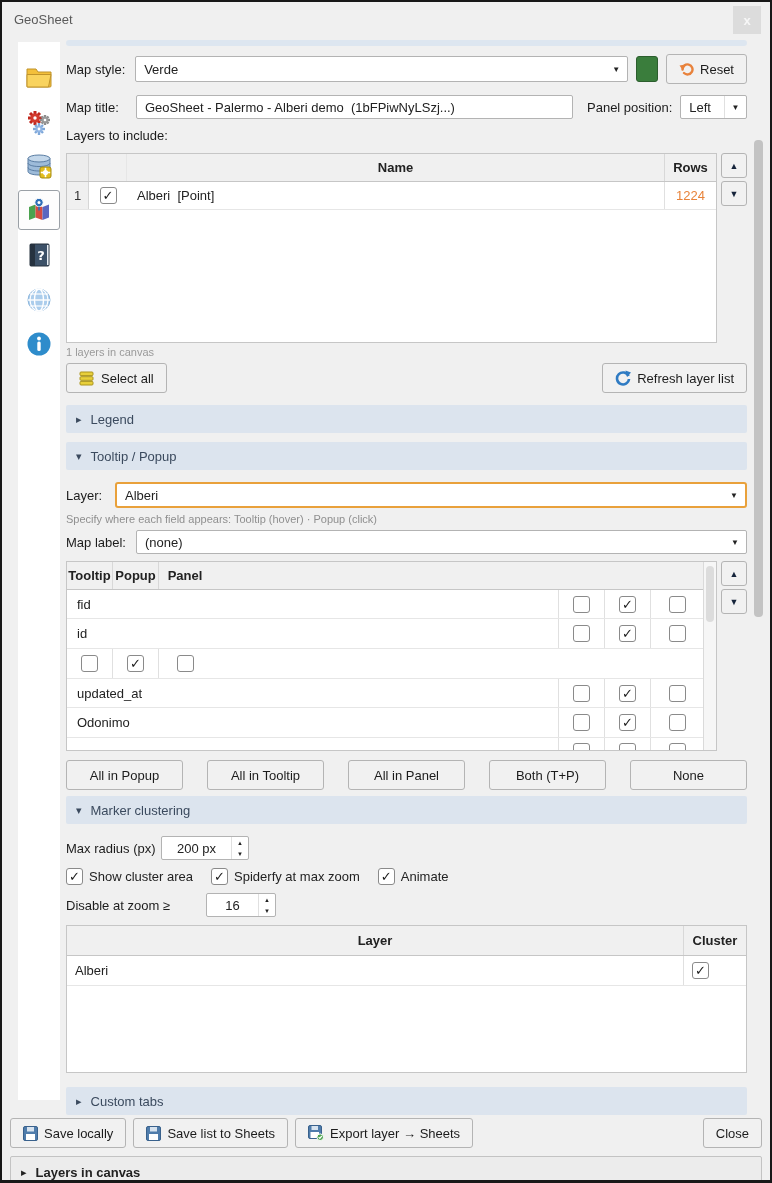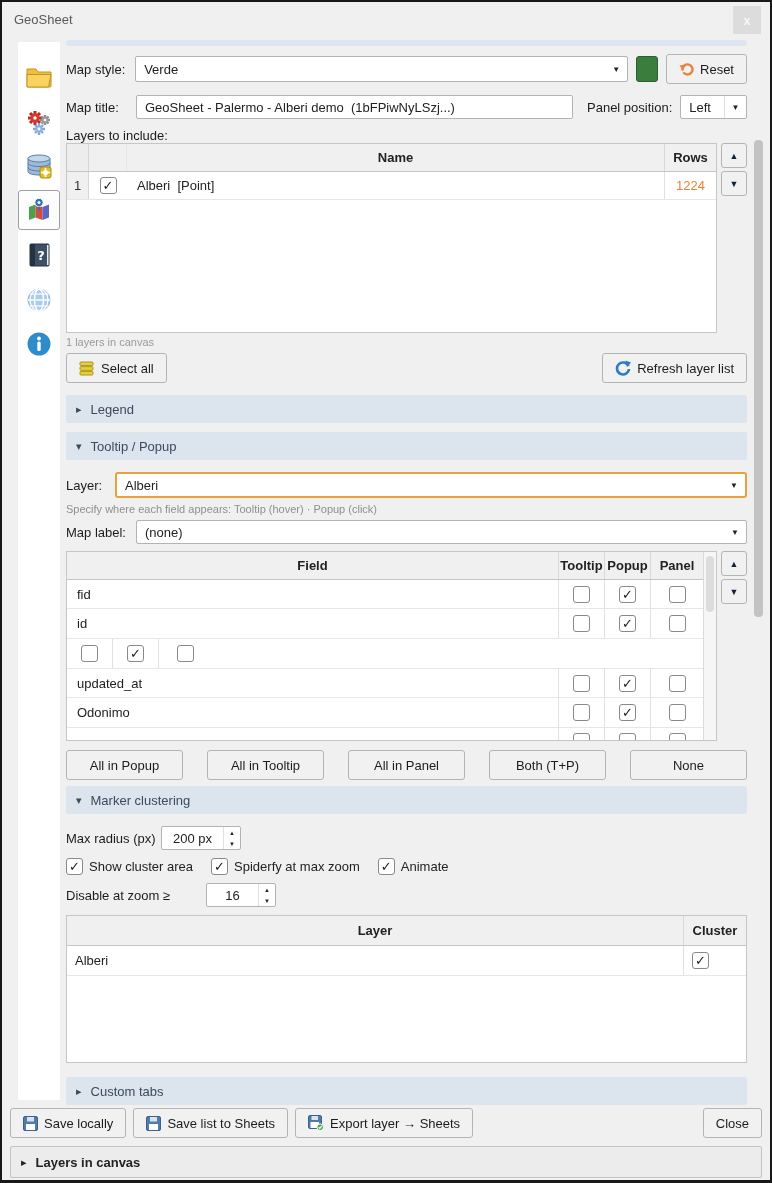--- a/index.html
+++ b/index.html
@@ -244,21 +244,21 @@
       </div>
       <span class="lbl" style="margin-left:6px">Panel position:</span>
       <div class="combo" style="width:80px; height:24px; flex:1">
         <span class="combo-val">Left</span>
         <span class="combo-arrow">▼</span>
       </div>
     </div>
 
     <div class="lbl" style="margin-top:9px">Layers to include:</div>
 
-    <div class="tbl-wrap" style="margin-top:0">
+    <div class="tbl-wrap" style="margin-top:10px">
       <div class="tbl" style="height:190px">
         <div class="tbl-hdr" style="height:28px">
           <div class="lt-numcol" style="background:#ededed"></div>
           <div class="lt-chkcol" style="border-right:1px solid #e6e6e6"></div>
           <div style="flex:1">Name</div>
           <div style="width:52px; border-left:1px solid #d8d8d8">Rows</div>
         </div>
         <div class="tbl-row" style="height:28px">
           <div class="lt-numcol">1</div>
           <div class="lt-chkcol">
@@ -327,21 +327,20 @@
       <div class="combo no-sep" style="flex:1; height:24px">
         <span class="combo-val">(none)</span>
         <span class="combo-arrow">▼</span>
       </div>
     </div>
 
     <div class="tbl-wrap" style="margin-top:7px">
       <div class="tbl" style="height:190px; overflow:hidden; display:flex; flex-direction:row; margin-right:22px;">
         <div style="flex:1; display:flex; flex-direction:column;">
           <div class="tbl-hdr" style="height:28px">
-            <div class="ft-hdr-field">Field</div>
             <div class="ft-hdr-col">Tooltip</div>
             <div class="ft-hdr-col">Popup</div>
             <div class="ft-hdr-col" style="width:52px;border-right:none">Panel</div>
           </div>
           <div class="tbl-row" style="height:30px">
             <div class="ft-field">fid</div>
             <div class="ft-col">
                 <span class="chk"></span>
               </div>
             <div class="ft-col">
@@ -433,21 +432,21 @@
       <div class="btn">None</div>
     </div>
 
     <div class="sec-hdr" style="margin-top:6px">
       <span class="tri">▾</span>
       <span>Marker clustering</span>
     </div>
 
     <div class="row" style="margin-top:12px; ">
       <span class="lbl" style="width:95px">Max radius (px)</span>
-      <div class="spinbox" style="width:80px">
+      <div class="spinbox" style="width:88px">
         <span class="spin-val">200 px</span>
         <span class="spin-btns">
           <span>▲</span>
           <span>▼</span>
         </span>
       </div>
     </div>
 
     <div class="row" style="margin-top:8px; gap:18px;">
       <div class="chk-label">

